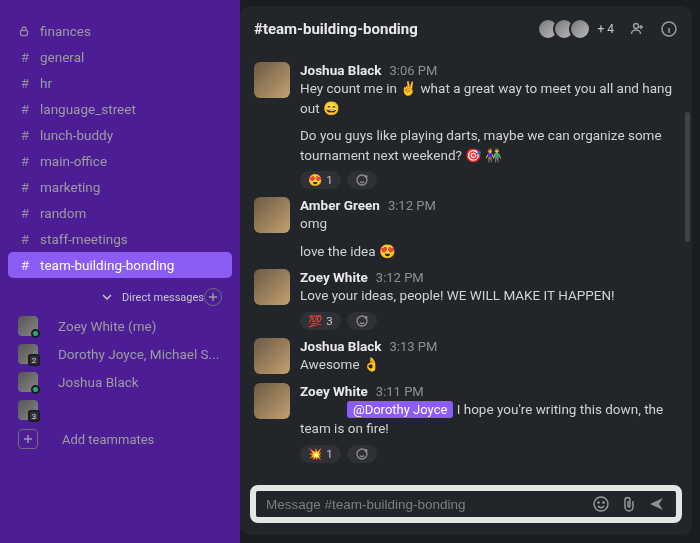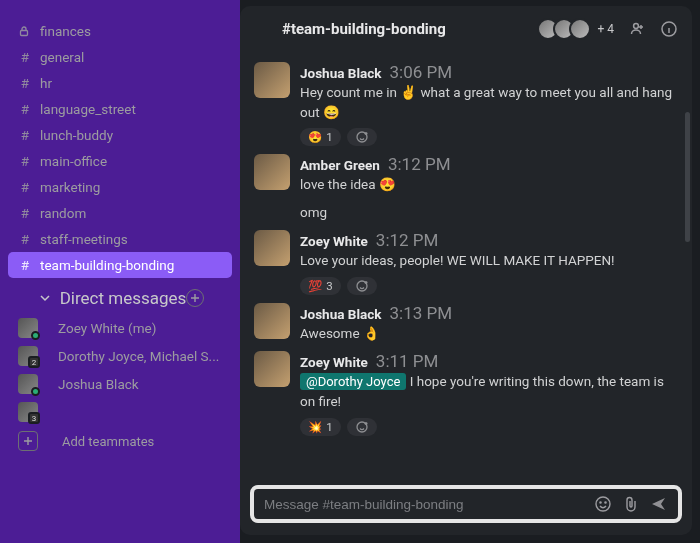--- a/index.html
+++ b/index.html
@@ -32,24 +32,24 @@
     height: 26px;
   }
   .ch-item.active {
     background: #8b5cf6;
     color: #fff;
   }
   .ch-prefix { width: 14px; text-align: center; opacity: .85; }
   .section-head {
     display: flex;
     align-items: center;
-    justify-content: center;
+    justify-content: flex-end;
     padding: 10px 10px 6px;
     color: #c7c8ca;
-    font-size: 17px;
+    font-size: 11px;
   }
   .section-head .left { display:flex; align-items:center; gap:6px; }
   .add-btn {
     width: 18px; height: 18px; border-radius: 50%;
     border: 1px solid #6d6f73; display:flex; align-items:center; justify-content:center;
     font-size: 12px; color:#9c9ca0;
   }
   .dm-item {
     display: flex; align-items: center; gap: 20px;
     padding: 3px 10px; border-radius: 5px;
@@ -81,63 +81,64 @@
     min-width: 0;
   }
   .header {
     height: 46px;
     background: #222529;
     margin: 6px 8px 0 0;
     border-radius: 10px 10px 0 0;
     display:flex; align-items:center; justify-content:space-between;
     padding: 0 14px;
   }
-  .header .title { font-weight:700; color:#e8e8e9; font-size:15px;margin-left:28px; }
+  .header .title { font-weight:700; color:#e8e8e9; font-size:15px; }
   .header .right { display:flex; align-items:center; gap:14px; color:#9c9ca0; }
   .facepile { display:flex; align-items:center; }
   .facepile .a { width:22px; height:22px; border-radius:50%; background:linear-gradient(135deg,#777,#bbb); border:2px solid #222529; margin-left:-6px; }
   .facepile .a:first-child { margin-left:0; }
   .plus-count { font-size:12px; color:#c7c8ca; margin-left:6px; }
   .ic { width:18px; height:18px; display:inline-flex; align-items:center; justify-content:center; }
 
   .messages {
     flex:1; overflow-y:auto;
     background:#222529;
     margin: 0 8px 0 0;
     padding: 6px 6px 4px 6px;
     position:relative;
   }
   .msg { display:flex; gap:10px; padding:4px 8px; }
   .msg .av { width:36px; height:36px; border-radius:6px; background:linear-gradient(135deg,#6b5a45,#c4a070); flex-shrink:0; }
   .msg .body { flex:1; min-width:0; }
   .msg .meta { display:flex; align-items:baseline; gap:8px; }
   .msg .author { font-weight:700; color:#e8e8e9; font-size:13.5px; }
-  .msg .time { font-size:17px; color:#8e8f92; }
+  .msg .time { font-size:13px; color:#8e8f92; }
   .msg .text { color:#d1d2d3; font-size:13.5px; line-height:1.45; margin-top:1px; }
   .msg .text + .text { margin-top:8px; }
   .mention-pill {
-    background:#0f766e; color:#fff; padding:1px 6px; border-radius:3px;
+    background:#8b5cf6; color:#fff; padding:1px 6px; border-radius:3px;
     font-size:13px;
+    margin-left:47px;
   }
   .reactions { display:flex; gap:6px; margin-top:6px; }
   .react {
     background:#2f3136; border-radius:12px; padding:2px 8px;
     display:flex; align-items:center; gap:4px; font-size:11.5px; color:#c7c8ca;
     cursor:pointer;
   }
   .react.add { color:#8e8f92; }
 
   .composer-wrap {
     background:#222529;
     margin: 0 8px 8px 0;
     border-radius: 0 0 10px 10px;
     padding: 10px 10px 12px;
   }
   .composer {
-    border:4px solid #e5e5e5;
+    border:6px solid #e5e5e5;
     border-radius: 8px;
     height: 38px;
     display:flex; align-items:center;
     padding: 0 10px; gap:10px;
     color:#8e8f92;
   }
   .composer input {
     flex:1; background:transparent; border:none; outline:none;
     color:#d1d2d3; font-size:13.5px;
   }
@@ -279,20 +280,21 @@
   <div class="messages" id="message-list">
     <div class="scroll-ind"></div>
   <div class="msg">
         <div class="av"></div>
         <div class="body">
           <div class="meta">
             <span class="author">Joshua Black</span>
             <span class="time">3:06 PM</span>
           </div>
           <div class="text">Hey count me in ✌️ what a great way to meet you all and hang out 😄</div>
+          <div class="text">Do you guys like playing darts, maybe we can organize some tournament next weekend? 🎯 👫</div>
           <div class="reactions">
             <span class="react">
               <span>😍</span>
               <span>1</span>
             </span>
             <span class="react add">
               <svg width="14" height="14" viewBox="0 0 14 14" stroke="#8e8f92" fill="none" stroke-width="1.3">
                 <circle cx="7" cy="7" r="5"></circle>
                 <path d="M5 6h.01M9 6h.01M5 8.5c.7.8 1.4 1.1 2 1.1s1.3-.3 2-1.1"></path>
                 <path d="M11 2v3M9.5 3.5h3"></path>
@@ -301,22 +303,22 @@
           </div>
         </div>
       </div>
       <div class="msg">
         <div class="av"></div>
         <div class="body">
           <div class="meta">
             <span class="author">Amber Green</span>
             <span class="time">3:12 PM</span>
           </div>
+          <div class="text">omg</div>
           <div class="text">love the idea 😍</div>
-          <div class="text">omg</div>
         </div>
       </div>
       <div class="msg">
         <div class="av"></div>
         <div class="body">
           <div class="meta">
             <span class="author">Zoey White</span>
             <span class="time">3:12 PM</span>
           </div>
           <div class="text">Love your ideas, people! WE WILL MAKE IT HAPPEN!</div>

